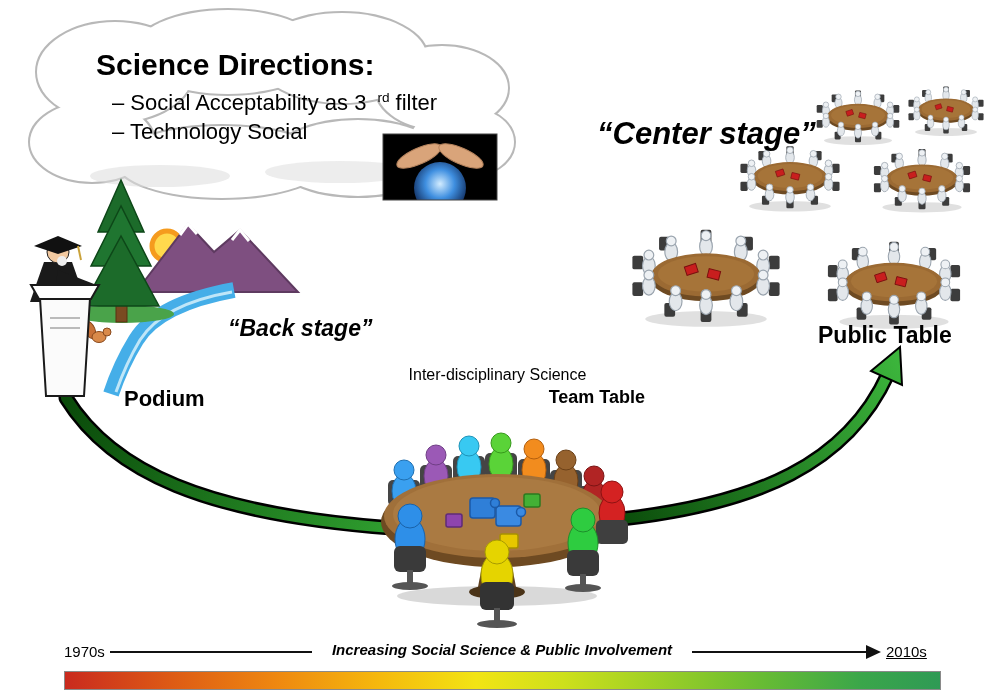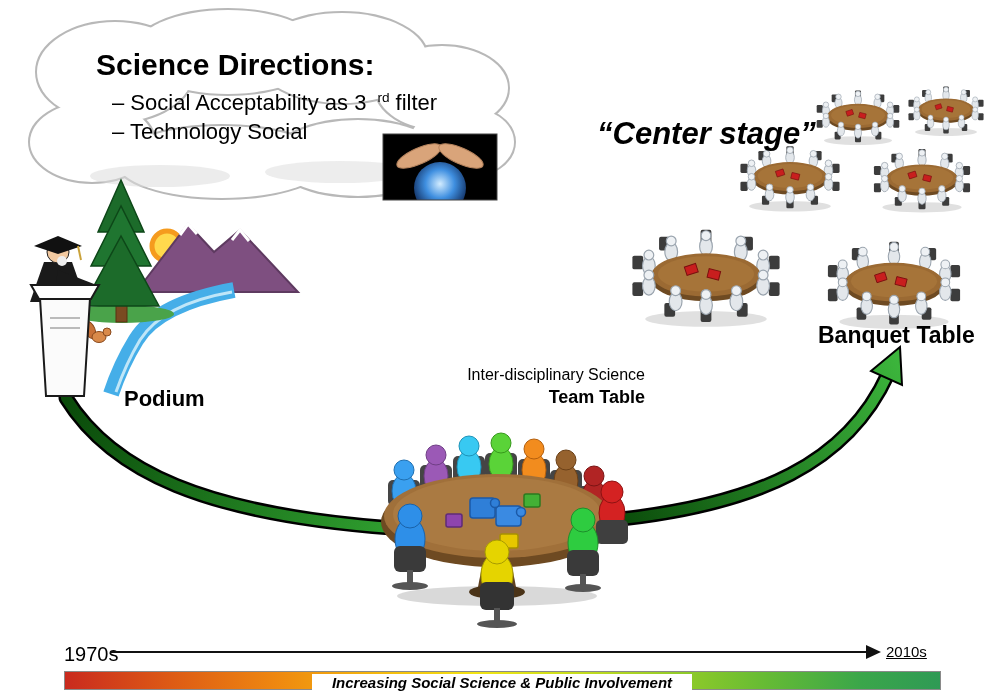--- a/index.html
+++ b/index.html
@@ -9,26 +9,26 @@
   .art { position:absolute; left:0; top:0; }
   .txt { position:absolute; white-space:nowrap; color:#000; }
   .cloud-title { left:96px; top:48px; font-size:30px; font-weight:bold; }
   .cloud-b { left:112px; font-size:22px; }
   .b1 { top:90px; }
   .b2 { top:119px; }
   sup { font-size:0.62em;margin-left:11px; }
   .center-stage { left:585px; top:116px; font-size:31px; font-weight:bold; font-style:italic;margin-left:12px; }
   .back-stage  { left:228px; top:315px; font-size:23px; font-weight:bold; font-style:italic; }
   .podium-label { left:124px; top:386px; font-size:22px; font-weight:bold; }
-  .inter-label { left:350px; top:366px; width:295px; text-align:right; font-size:16px; }
+  .inter-label { left:350px; top:366px; width:295px; text-align:center; font-size:16px; }
   .team-label  { left:350px; top:387px; width:295px; text-align:right; font-size:18px; font-weight:bold; }
   .banquet-label { left:818px; top:322px; font-size:23px; font-weight:bold; }
-  .tl-start { left:64px; top:643px; font-size:20px; }
+  .tl-start { left:64px; top:643px; font-size:15px; }
   .tl-end   { left:886px; top:643px; font-size:15px;text-decoration:underline; }
-  .tl-caption { left:312px; top:674px; width:380px; text-align:center; font-size:15px;
+  .tl-caption { left:312px; top:641px; width:380px; text-align:center; font-size:15px;
                 font-weight:bold; font-style:italic; background:#fff; padding:0 6px; z-index:3; }
   .tl-line { position:absolute; left:110px; top:651px; width:758px; height:2px; background:#111; z-index:2; }
   .tl-head { position:absolute; left:866px; top:645px; width:0; height:0; z-index:2;
              border-left:15px solid #111; border-top:7px solid transparent; border-bottom:7px solid transparent; }
   .grad-bar { position:absolute; left:64px; top:671px; width:877px; height:19px;
               border:1px solid #8a8a8a;
               background:linear-gradient(to right,#c92a1e 0%,#dd5a15 12%,#ee8710 24%,#f5b90d 36%,
                           #f2e414 47%,#cde01c 57%,#9ccf26 68%,#66bb34 80%,#3aa64a 91%,#2f9a55 100%); }
 </style>
 </head>
@@ -267,24 +267,25 @@
         <ellipse cx="497" cy="624" rx="20" ry="4" fill="#555"></ellipse>
       </g>
     </g>
   </svg>
 
   <div class="txt cloud-title">Science Directions:</div>
   <div class="txt cloud-b b1"><span>– Social Acceptability as 3</span><sup>rd</sup><span> filter</span></div>
   <div class="txt cloud-b b2"><span>– Technology Social</span></div>
 
   <div class="txt center-stage">“Center stage”</div>
+  <div class="txt back-stage">“Back stage”</div>
   <div class="txt podium-label">Podium</div>
   <div class="txt inter-label">Inter-disciplinary Science</div>
   <div class="txt team-label">Team Table</div>
-  <div class="txt banquet-label">Banquet Table</div>
+  <div class="txt banquet-label">Public Table</div>
 
   <div class="tl-line"></div>
   <div class="tl-head"></div>
   <div class="txt tl-start">1970s</div>
   <div class="txt tl-caption">Increasing Social Science &amp; Public Involvement</div>
   <div class="txt tl-end">2010s</div>
   <div class="grad-bar"></div>
 
 </div>
 

